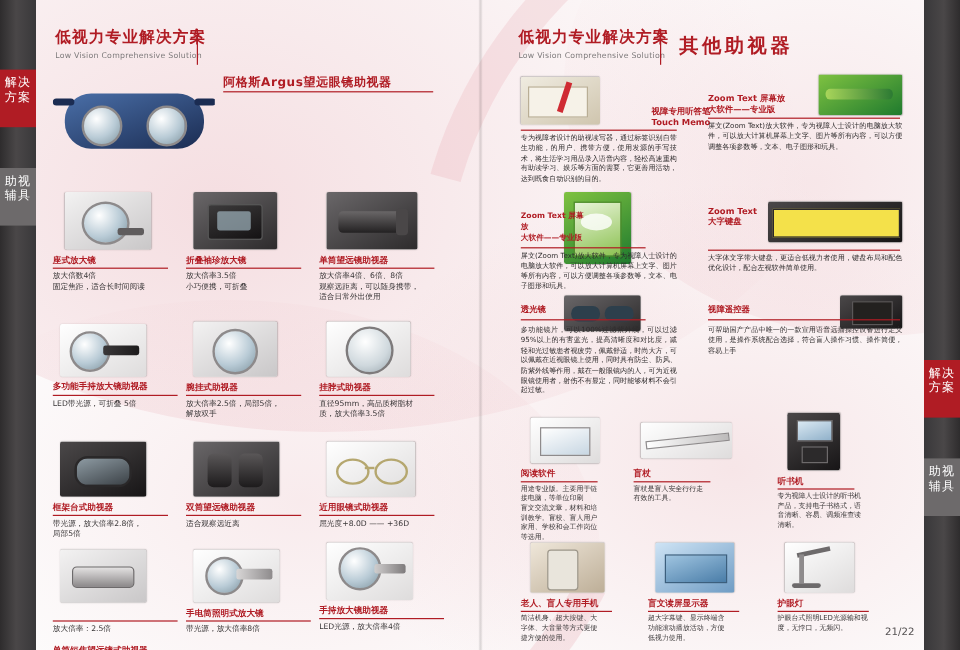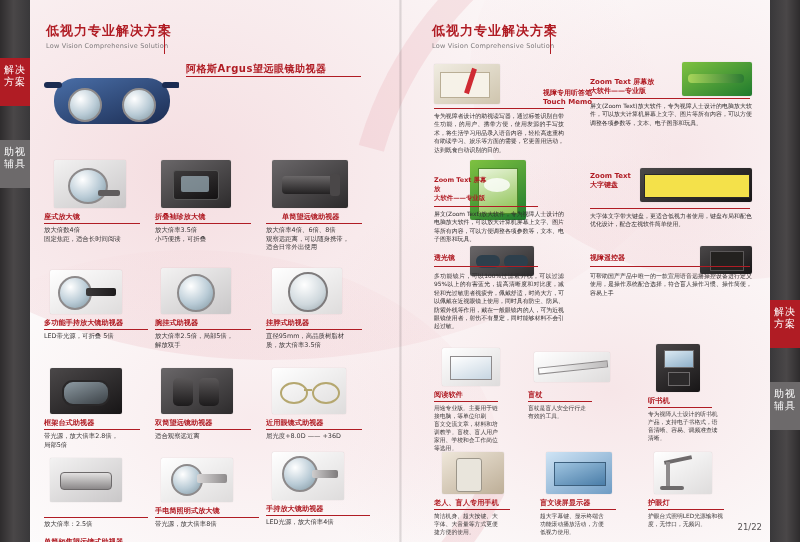--- a/index.html
+++ b/index.html
@@ -282,20 +282,21 @@
   <div class="hdr hdr-left">
     <div class="cn">低视力专业解决方案</div>
     <div class="en">Low Vision Comprehensive Solution</div>
     <div class="divider"></div>
   </div>
 
   <div class="hdr hdr-right">
     <div class="cn">低视力专业解决方案</div>
     <div class="en">Low Vision Comprehensive Solution</div>
     <div class="divider"></div>
+    <div class="sect">其他助视器</div>
   </div>
 
   <div class="item" style="left:44px; top:62px; width:135px; height:90px;">
     <div class="thumb" style="left:0; top:0; width:135px; height:88px; background:transparent; box-shadow:none;">
       <div class="ph" style="background:transparent;">
         <div style="position:absolute;left:10px;top:16px;width:116px;height:46px;border-radius:22px;background:linear-gradient(160deg,#4a6fa8,#1b2c52);"></div>
         <div class="lens" style="left:24px;top:26px;width:30px;height:30px;"></div>
         <div class="lens" style="left:78px;top:26px;width:30px;height:30px;"></div>
         <div style="position:absolute;left:0;top:20px;width:18px;height:6px;background:#1b2c52;border-radius:3px;"></div>
         <div style="position:absolute;left:118px;top:20px;width:18px;height:6px;background:#1b2c52;border-radius:3px;"></div>
@@ -331,35 +332,35 @@
 小巧便携，可折叠</div>
   </div>
 
   <div class="item" style="left:266px; top:160px;">
     <div class="thumb" style="left:6px; top:0; width:76px; height:48px;">
       <div class="ph dark">
         <div style="position:absolute;left:10px;top:16px;width:54px;height:18px;border-radius:4px;background:linear-gradient(180deg,#6a6768,#232122);"></div>
         <div style="position:absolute;left:58px;top:14px;width:10px;height:22px;border-radius:3px;background:#4a4748;"></div>
       </div>
     </div>
-    <div class="title" style="left:16px; top:52px;">单筒望远镜助视器</div>
+    <div class="title" style="left:0; top:52px;">单筒望远镜助视器</div>
     <div class="rule" style="left:0; top:63px; width:96px;"></div>
     <div class="desc" style="left:0; top:66px; width:112px; white-space:pre-line">放大倍率4倍、6倍、8倍
 观察远距离，可以随身携带，
 适合日常外出使用</div>
   </div>
 
   <div class="item" style="left:44px; top:270px;">
     <div class="thumb" style="left:6px; top:0; width:72px; height:44px;">
       <div class="ph white">
         <div class="lens" style="left:8px;top:6px;width:30px;height:30px;"></div>
         <div class="handle" style="left:36px;top:18px;width:30px;height:8px;"></div>
       </div>
     </div>
-    <div class="title" style="left:0; top:48px;">多功能手持放大镜助视器</div>
+    <div class="title" style="left:0; top:48px;font-family:Liberation Serif, serif;">多功能手持放大镜助视器</div>
     <div class="rule" style="left:0; top:59px; width:104px;"></div>
     <div class="desc" style="left:0; top:62px; width:110px; white-space:pre-line">LED带光源，可折叠 5倍</div>
   </div>
 
   <div class="item" style="left:155px; top:268px;">
     <div class="thumb" style="left:6px; top:0; width:70px; height:46px;">
       <div class="ph gray">
         <div class="lens" style="left:16px;top:6px;width:34px;height:34px;"></div>
       </div>
     </div>

